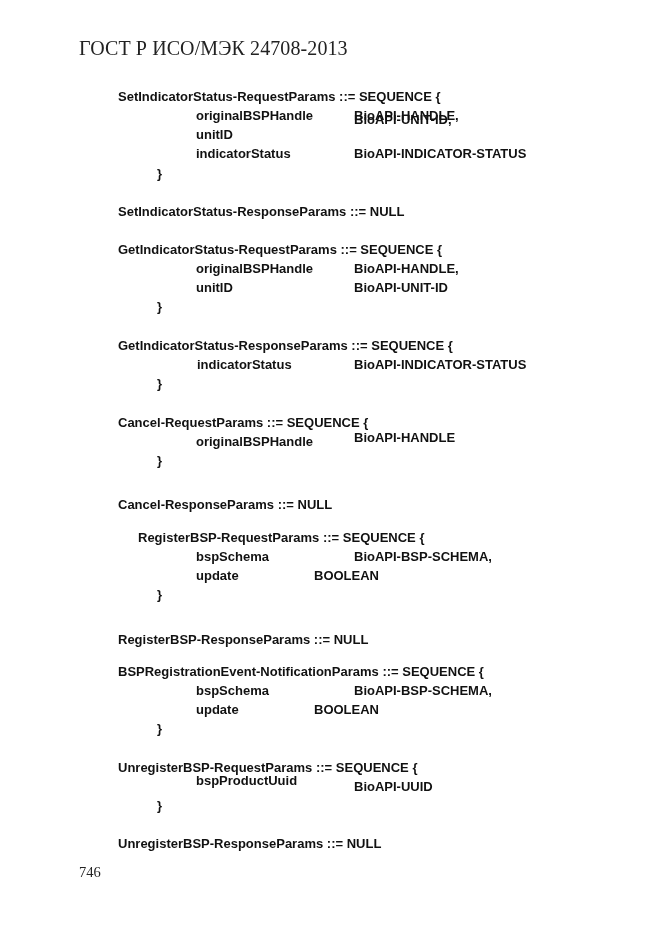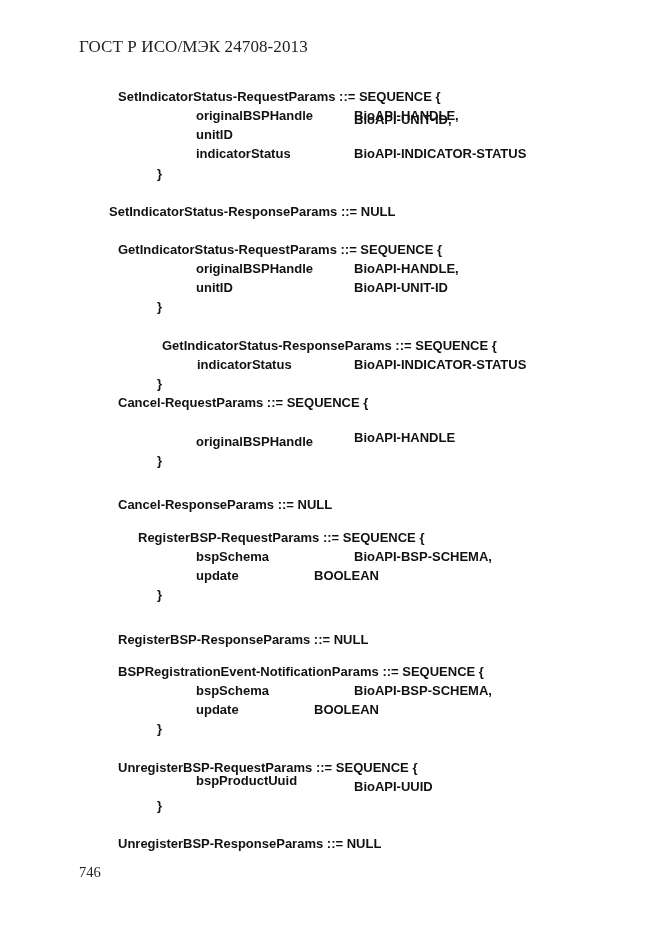--- a/index.html
+++ b/index.html
@@ -1,19 +1,19 @@
 <!DOCTYPE html>
 <html><head>
 <meta charset="utf-8">
 <style>
   html, body { margin: 0; padding: 0; background: #ffffff; }
   body { width: 662px; height: 935px; position: relative; overflow: hidden; color: #111; }
   .header {
     position: absolute; left: 79px; top: 37px;
-    font-family: "Liberation Serif", serif; font-size: 17px; letter-spacing: 0.1px; color: #222;
+    font-family: "Liberation Serif", serif; font-size: 20px; letter-spacing: 0.1px; color: #222;
   }
   .pagenum {
     position: absolute; left: 79px; top: 864px;
     font-family: "Liberation Serif", serif; font-size: 14.5px; color: #222;
   }
   .line {
     position: absolute; font-family: "Liberation Sans", sans-serif; font-weight: bold;
     font-size: 13px; white-space: nowrap; color: #111;
   }
 </style>
@@ -24,32 +24,32 @@
 
 <div id="asn-body">
     <div class="line" style="left: 118px; top: 89px;">SetIndicatorStatus-RequestParams ::= SEQUENCE {</div>
     <div class="line" style="left: 196px; top: 108px;">originalBSPHandle</div>
     <div class="line" style="left: 354px; top: 108px;">BioAPI-HANDLE,</div>
     <div class="line" style="left: 196px; top: 127px;">unitID</div>
     <div class="line" style="left: 354px; top: 112px;">BioAPI-UNIT-ID,</div>
     <div class="line" style="left: 196px; top: 146px;">indicatorStatus</div>
     <div class="line" style="left: 354px; top: 146px;">BioAPI-INDICATOR-STATUS</div>
     <div class="line" style="left: 157px; top: 166px;">}</div>
-    <div class="line" style="left: 109px; top: 204px;">SetIndicatorStatus-ResponseParams ::= NULL</div>
+    <div class="line" style="left: 118px; top: 204px;">SetIndicatorStatus-ResponseParams ::= NULL</div>
     <div class="line" style="left: 118px; top: 242px;">GetIndicatorStatus-RequestParams ::= SEQUENCE {</div>
     <div class="line" style="left: 196px; top: 261px;">originalBSPHandle</div>
     <div class="line" style="left: 354px; top: 261px;">BioAPI-HANDLE,</div>
     <div class="line" style="left: 196px; top: 280px;">unitID</div>
     <div class="line" style="left: 354px; top: 280px;">BioAPI-UNIT-ID</div>
     <div class="line" style="left: 157px; top: 299px;">}</div>
-    <div class="line" style="left: 118px; top: 338px; margin-left: 44px;">GetIndicatorStatus-ResponseParams ::= SEQUENCE {</div>
+    <div class="line" style="left: 118px; top: 338px;">GetIndicatorStatus-ResponseParams ::= SEQUENCE {</div>
     <div class="line" style="left: 197px; top: 357px;">indicatorStatus</div>
     <div class="line" style="left: 354px; top: 357px;">BioAPI-INDICATOR-STATUS</div>
     <div class="line" style="left: 157px; top: 376px;">}</div>
-    <div class="line" style="left: 118px; top: 395px;">Cancel-RequestParams ::= SEQUENCE {</div>
+    <div class="line" style="left: 118px; top: 415px;">Cancel-RequestParams ::= SEQUENCE {</div>
     <div class="line" style="left: 196px; top: 434px;">originalBSPHandle</div>
     <div class="line" style="left: 354px; top: 430px;">BioAPI-HANDLE</div>
     <div class="line" style="left: 157px; top: 453px;">}</div>
     <div class="line" style="left: 118px; top: 491px; margin-top: 6px;">Cancel-ResponseParams ::= NULL</div>
     <div class="line" style="left: 118px; top: 530px; padding-left: 20px;">RegisterBSP-RequestParams ::= SEQUENCE {</div>
     <div class="line" style="left: 196px; top: 549px;">bspSchema</div>
     <div class="line" style="left: 354px; top: 549px;">BioAPI-BSP-SCHEMA,</div>
     <div class="line" style="left: 196px; top: 568px;">update</div>
     <div class="line" style="left: 314px; top: 568px;">BOOLEAN</div>
     <div class="line" style="left: 157px; top: 587px;">}</div>

